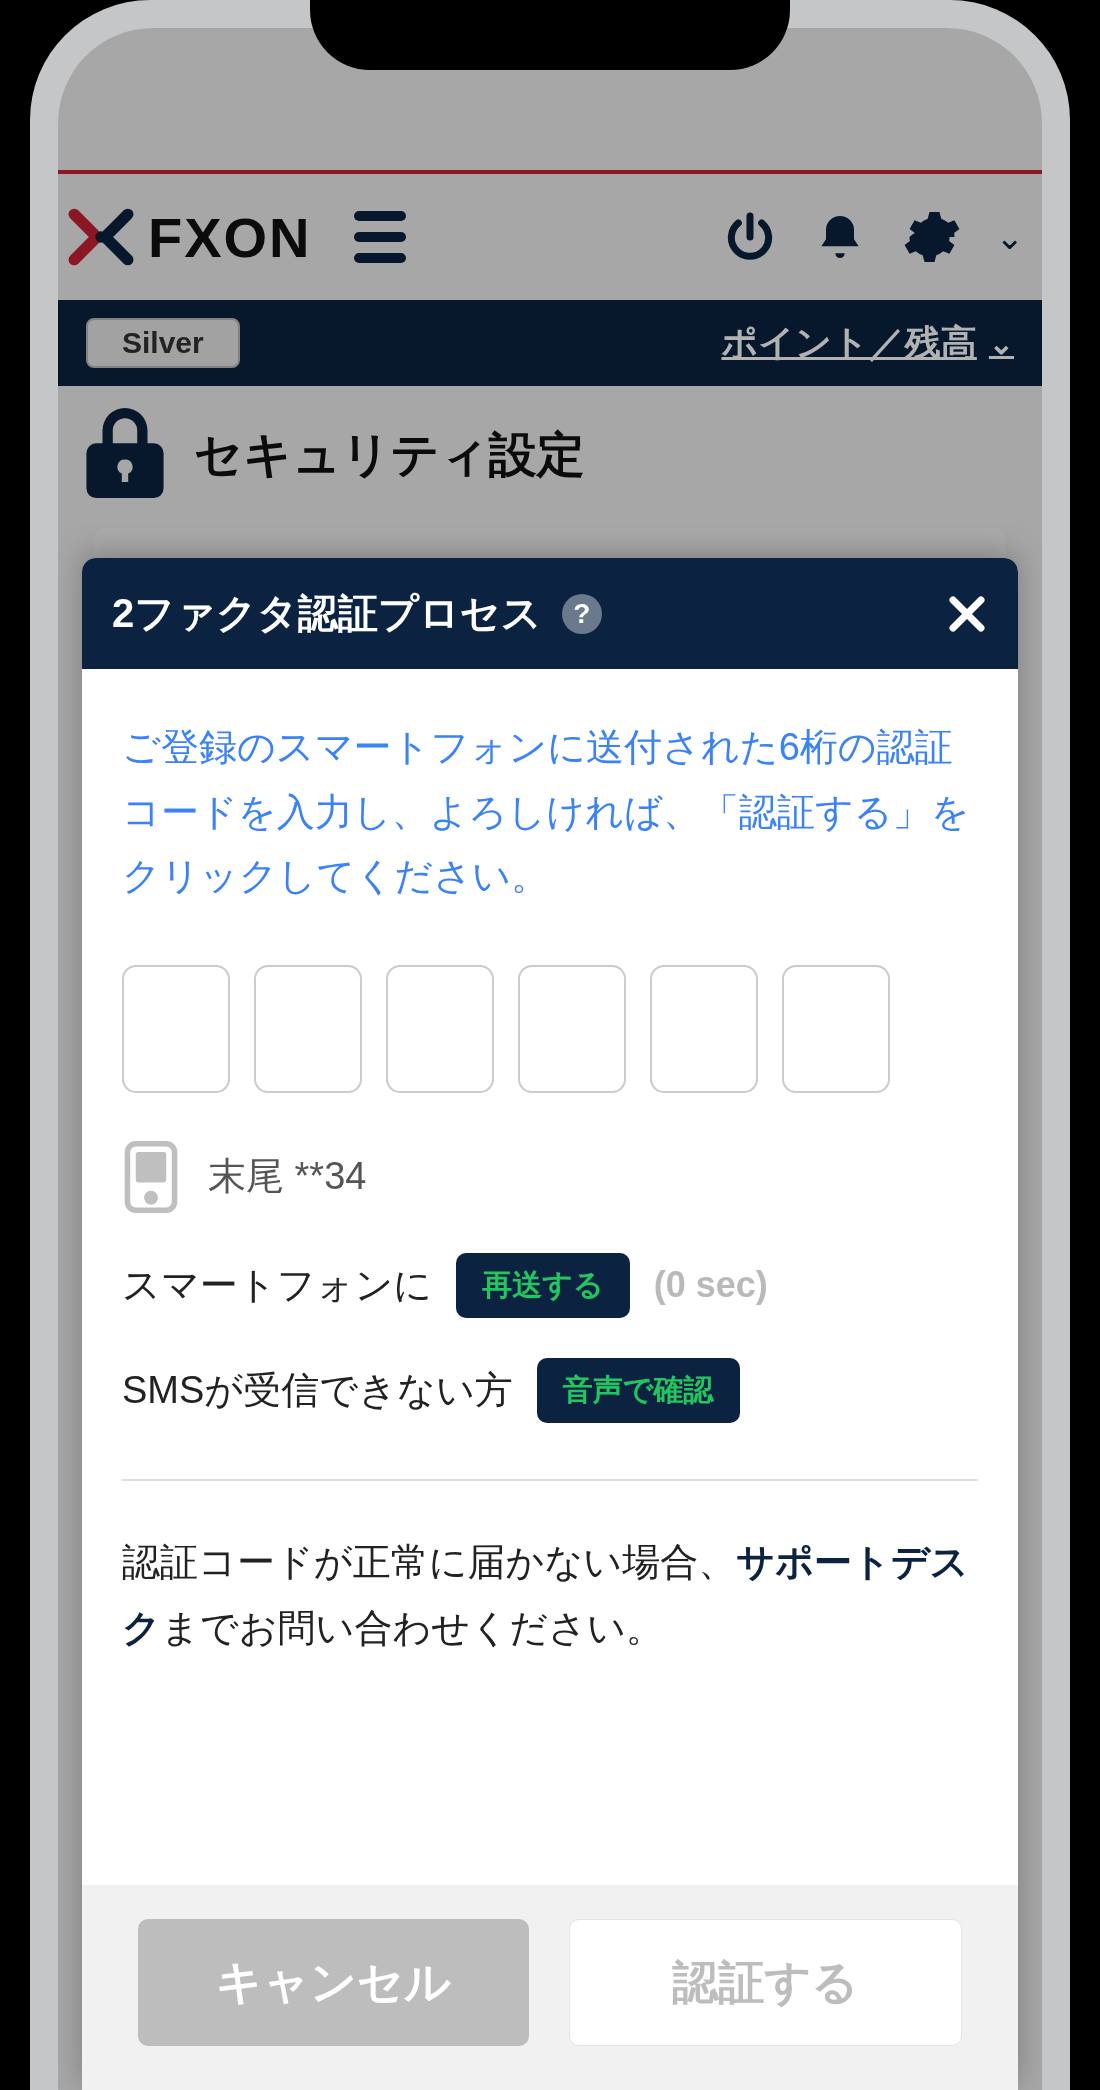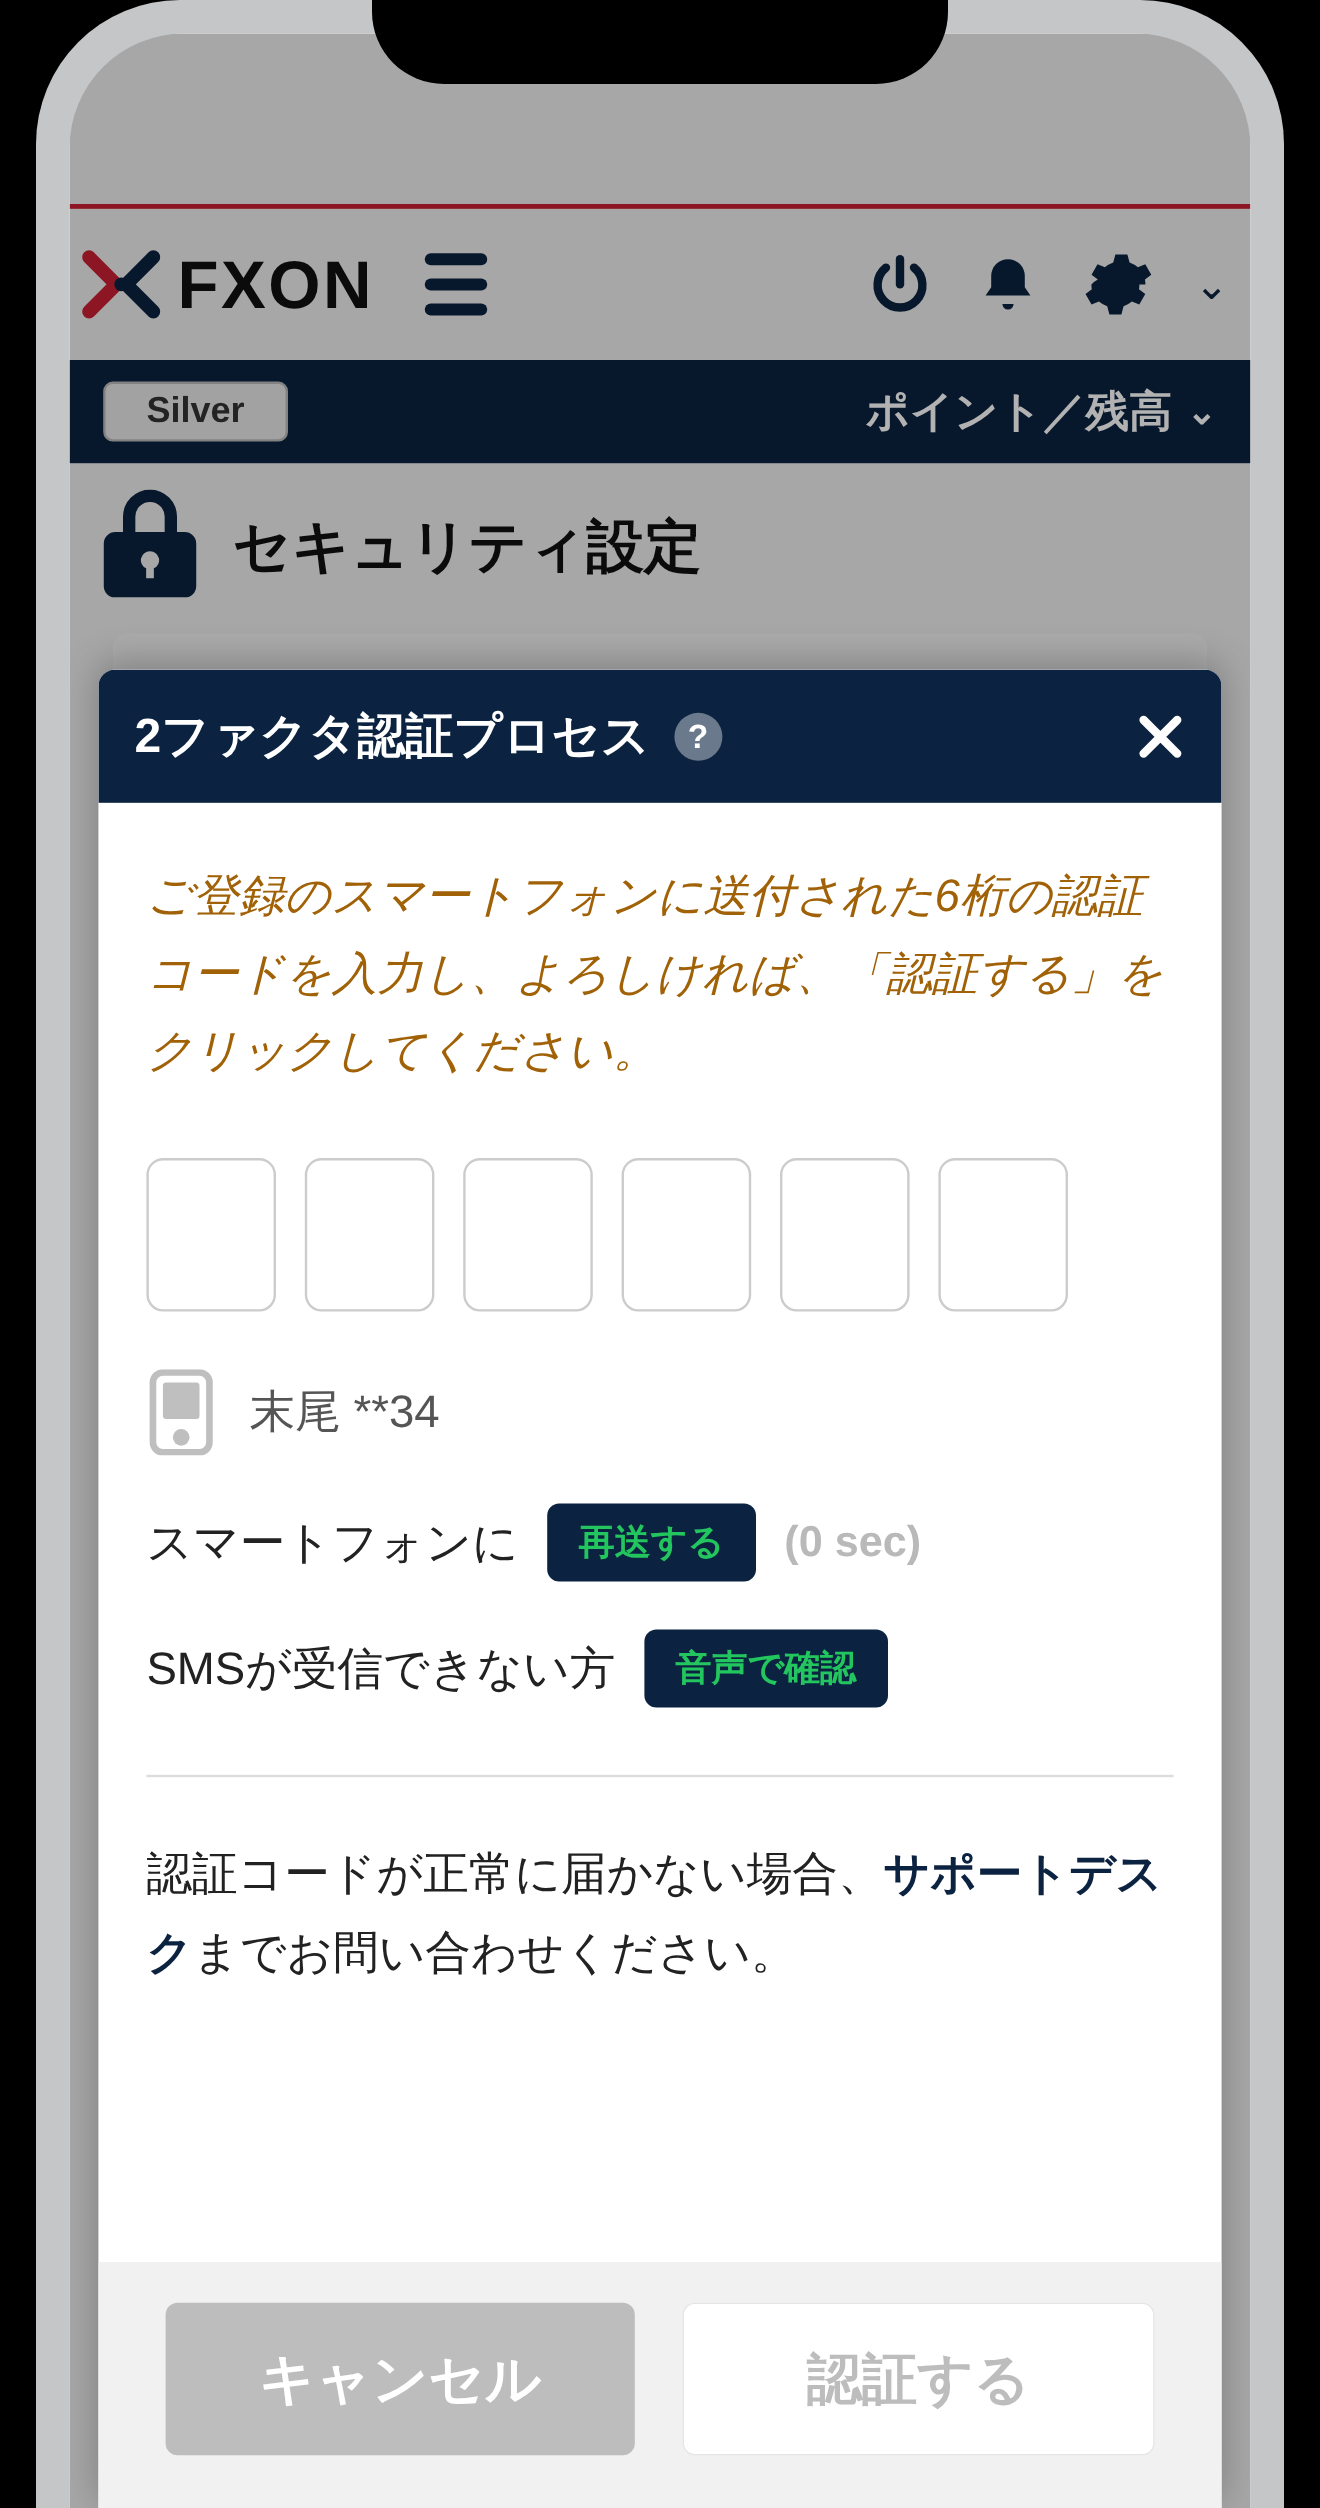--- a/index.html
+++ b/index.html
@@ -63,21 +63,21 @@
   .tier-bar {
     position:absolute; top:272px; left:0; right:0; height:86px;
     background:#0b2340; color:#fff;
     display:flex; align-items:center; padding:0 28px;
   }
   .tier-badge {
     background:#e8e8e8; color:#333; font-weight:700;
     padding:6px 34px; border-radius:8px; font-size:30px;
     border:2px solid #bbb;
   }
-  .points { margin-left:auto; font-size:36px; font-weight:700; display:flex; align-items:center; gap:12px;}
+  .points { margin-left:auto; font-size:36px; font-weight:700; display:flex; align-items:center; gap:12px;text-decoration:underline;}
   .points .chev { font-size:30px; }
 
   
   .page-title {
     position:absolute; top:380px; left:0; right:0;
     display:flex; align-items:center; gap:30px;
     padding:0 28px;
   }
   .page-title .lock svg { width:78px; height:90px; }
   .page-title h1 { font-size:48px; font-weight:700; color:#111; }
@@ -108,21 +108,21 @@
   .help-icon {
     width:40px; height:40px; border-radius:50%;
     background:#6a7a8c; color:#fff;
     display:flex; align-items:center; justify-content:center;
     font-size:28px; font-weight:800;
   }
   .close-x { margin-left:auto; }
   .close-x svg { width:42px; height:42px; display:block; }
 
   .modal-body { padding:46px 40px 30px; flex:0 0 auto; }
-  .modal-desc { font-size:38px; line-height:1.7; color:#a16207;font-style:italic; }
+  .modal-desc { font-size:38px; line-height:1.7; color:#3b82f6; }
 
   .code-row { display:flex; gap:24px; margin-top:56px; }
   .code-box {
     width:108px; height:128px;
     border:2.5px solid #ccc; border-radius:14px;
     background:#fff;
   }
 
   .phone-last {
     display:flex; align-items:center; gap:28px;

